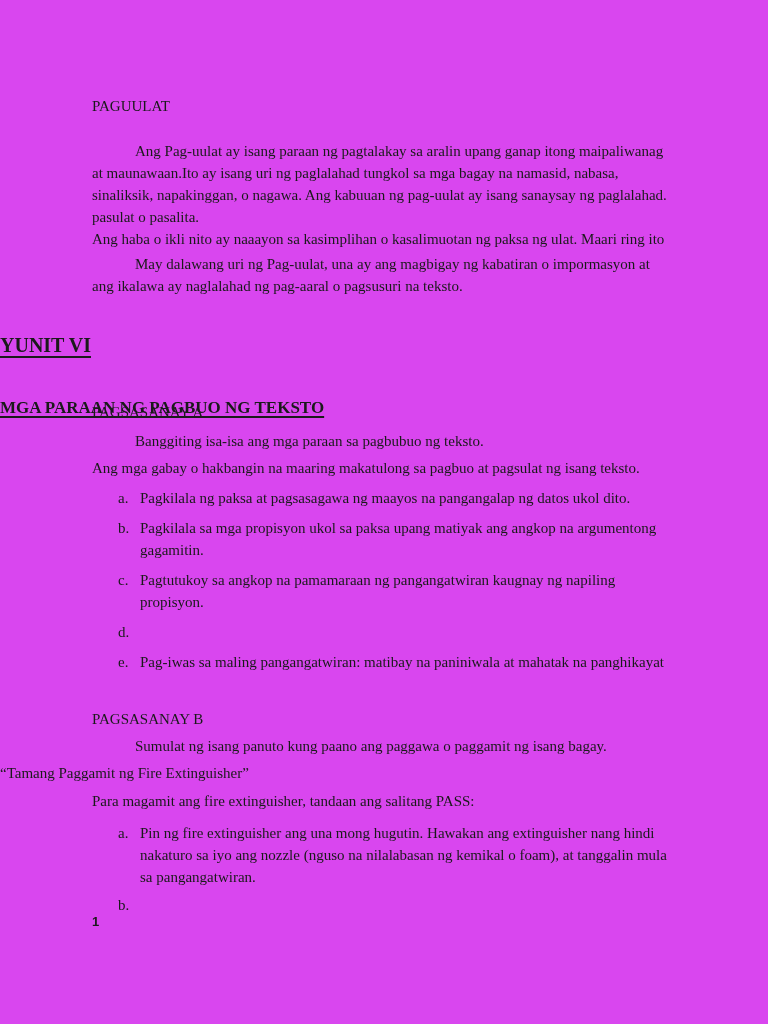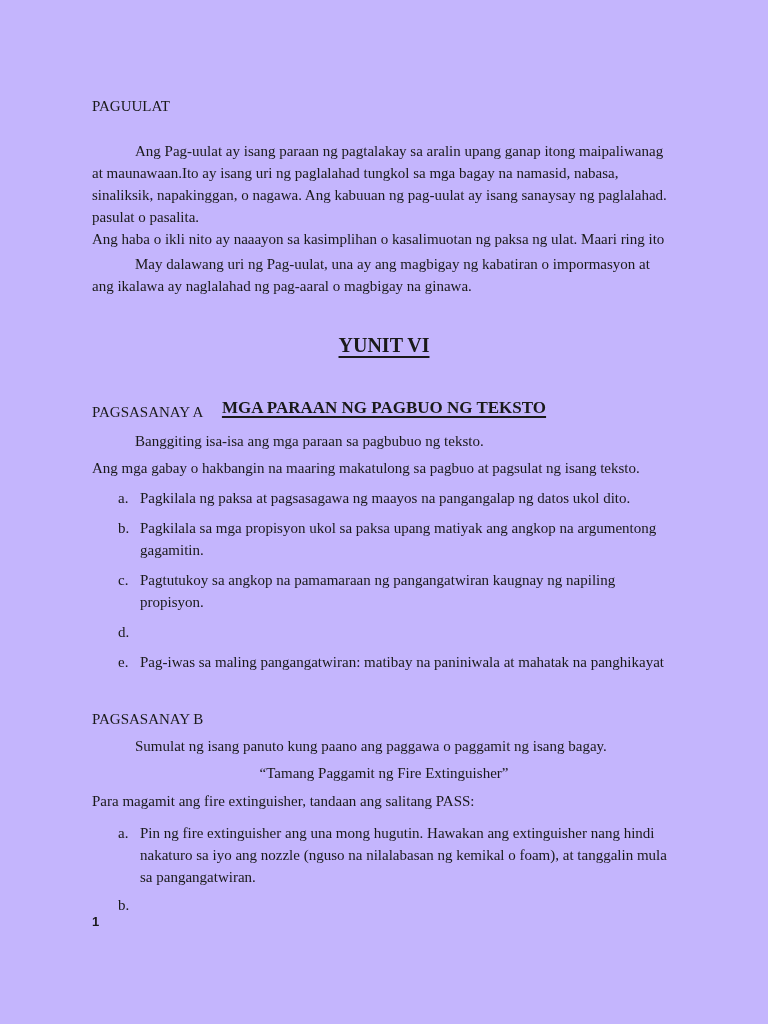--- a/index.html
+++ b/index.html
@@ -4,31 +4,31 @@
 <style>
   html, body {
     margin: 0;
     padding: 0;
     background: #ffffff;
   }
   .canvas {
     position: relative;
     width: 768px;
     height: 1024px;
-    background: #c4b5fd;
+    background: #d946ef;
     font-family: "Liberation Serif", "DejaVu Serif", serif;
     font-size: 15px;
     line-height: 22px;
     color: #1a1a1a;
     overflow: hidden;
   }
   .abs { position: absolute; }
   .left-block { left: 92px; width: 600px; }
   .indented { left: 135px; width: 557px; }
-  .centered { left: 0; right: 0; text-align: center; }
+  .centered { left: 0; right: 0; text-align: left; }
   .para > div { white-space: nowrap; }
   .indent-first > div:first-child { text-indent: 43px; margin-top: 20px; }
   .heading-main {
     font-size: 20px;
     font-weight: 700;
     text-decoration: underline;
     text-decoration-thickness: 2px;
     text-underline-offset: 4px;
   }
   .heading-sub {
@@ -62,21 +62,21 @@
   <div class="abs left-block para indent-first" style="top:120px">
       <div>Ang Pag-uulat ay isang paraan ng pagtalakay sa aralin upang ganap itong maipaliwanag</div>
       <div>at maunawaan.Ito ay isang uri ng paglalahad tungkol sa mga bagay na namasid, nabasa,</div>
       <div>sinaliksik, napakinggan, o nagawa. Ang kabuuan ng pag-uulat ay isang sanaysay ng paglalahad.</div>
       <div>pasulat o pasalita.</div>
       <div>Ang haba o ikli nito ay naaayon sa kasimplihan o kasalimuotan ng paksa ng ulat. Maari ring ito</div>
     </div>
 
   <div class="abs left-block para indent-first" style="top:233px">
       <div>May dalawang uri ng Pag-uulat, una ay ang magbigay ng kabatiran o impormasyon at</div>
-      <div>ang ikalawa ay naglalahad ng pag-aaral o magbigay na ginawa.</div>
+      <div>ang ikalawa ay naglalahad ng pag-aaral o pagsusuri na teksto.</div>
     </div>
 
   <div class="abs centered heading-main" style="top:334px">YUNIT VI</div>
 
   <div class="abs centered heading-sub" style="top:369px">MGA PARAAN NG PAGBUO NG TEKSTO</div>
 
   <div class="abs left-block" style="top:401px">PAGSASANAY A</div>
 
   <div class="abs indented" style="top:430px">Banggiting isa-isa ang mga paraan sa pagbubuo ng teksto.</div>
 

